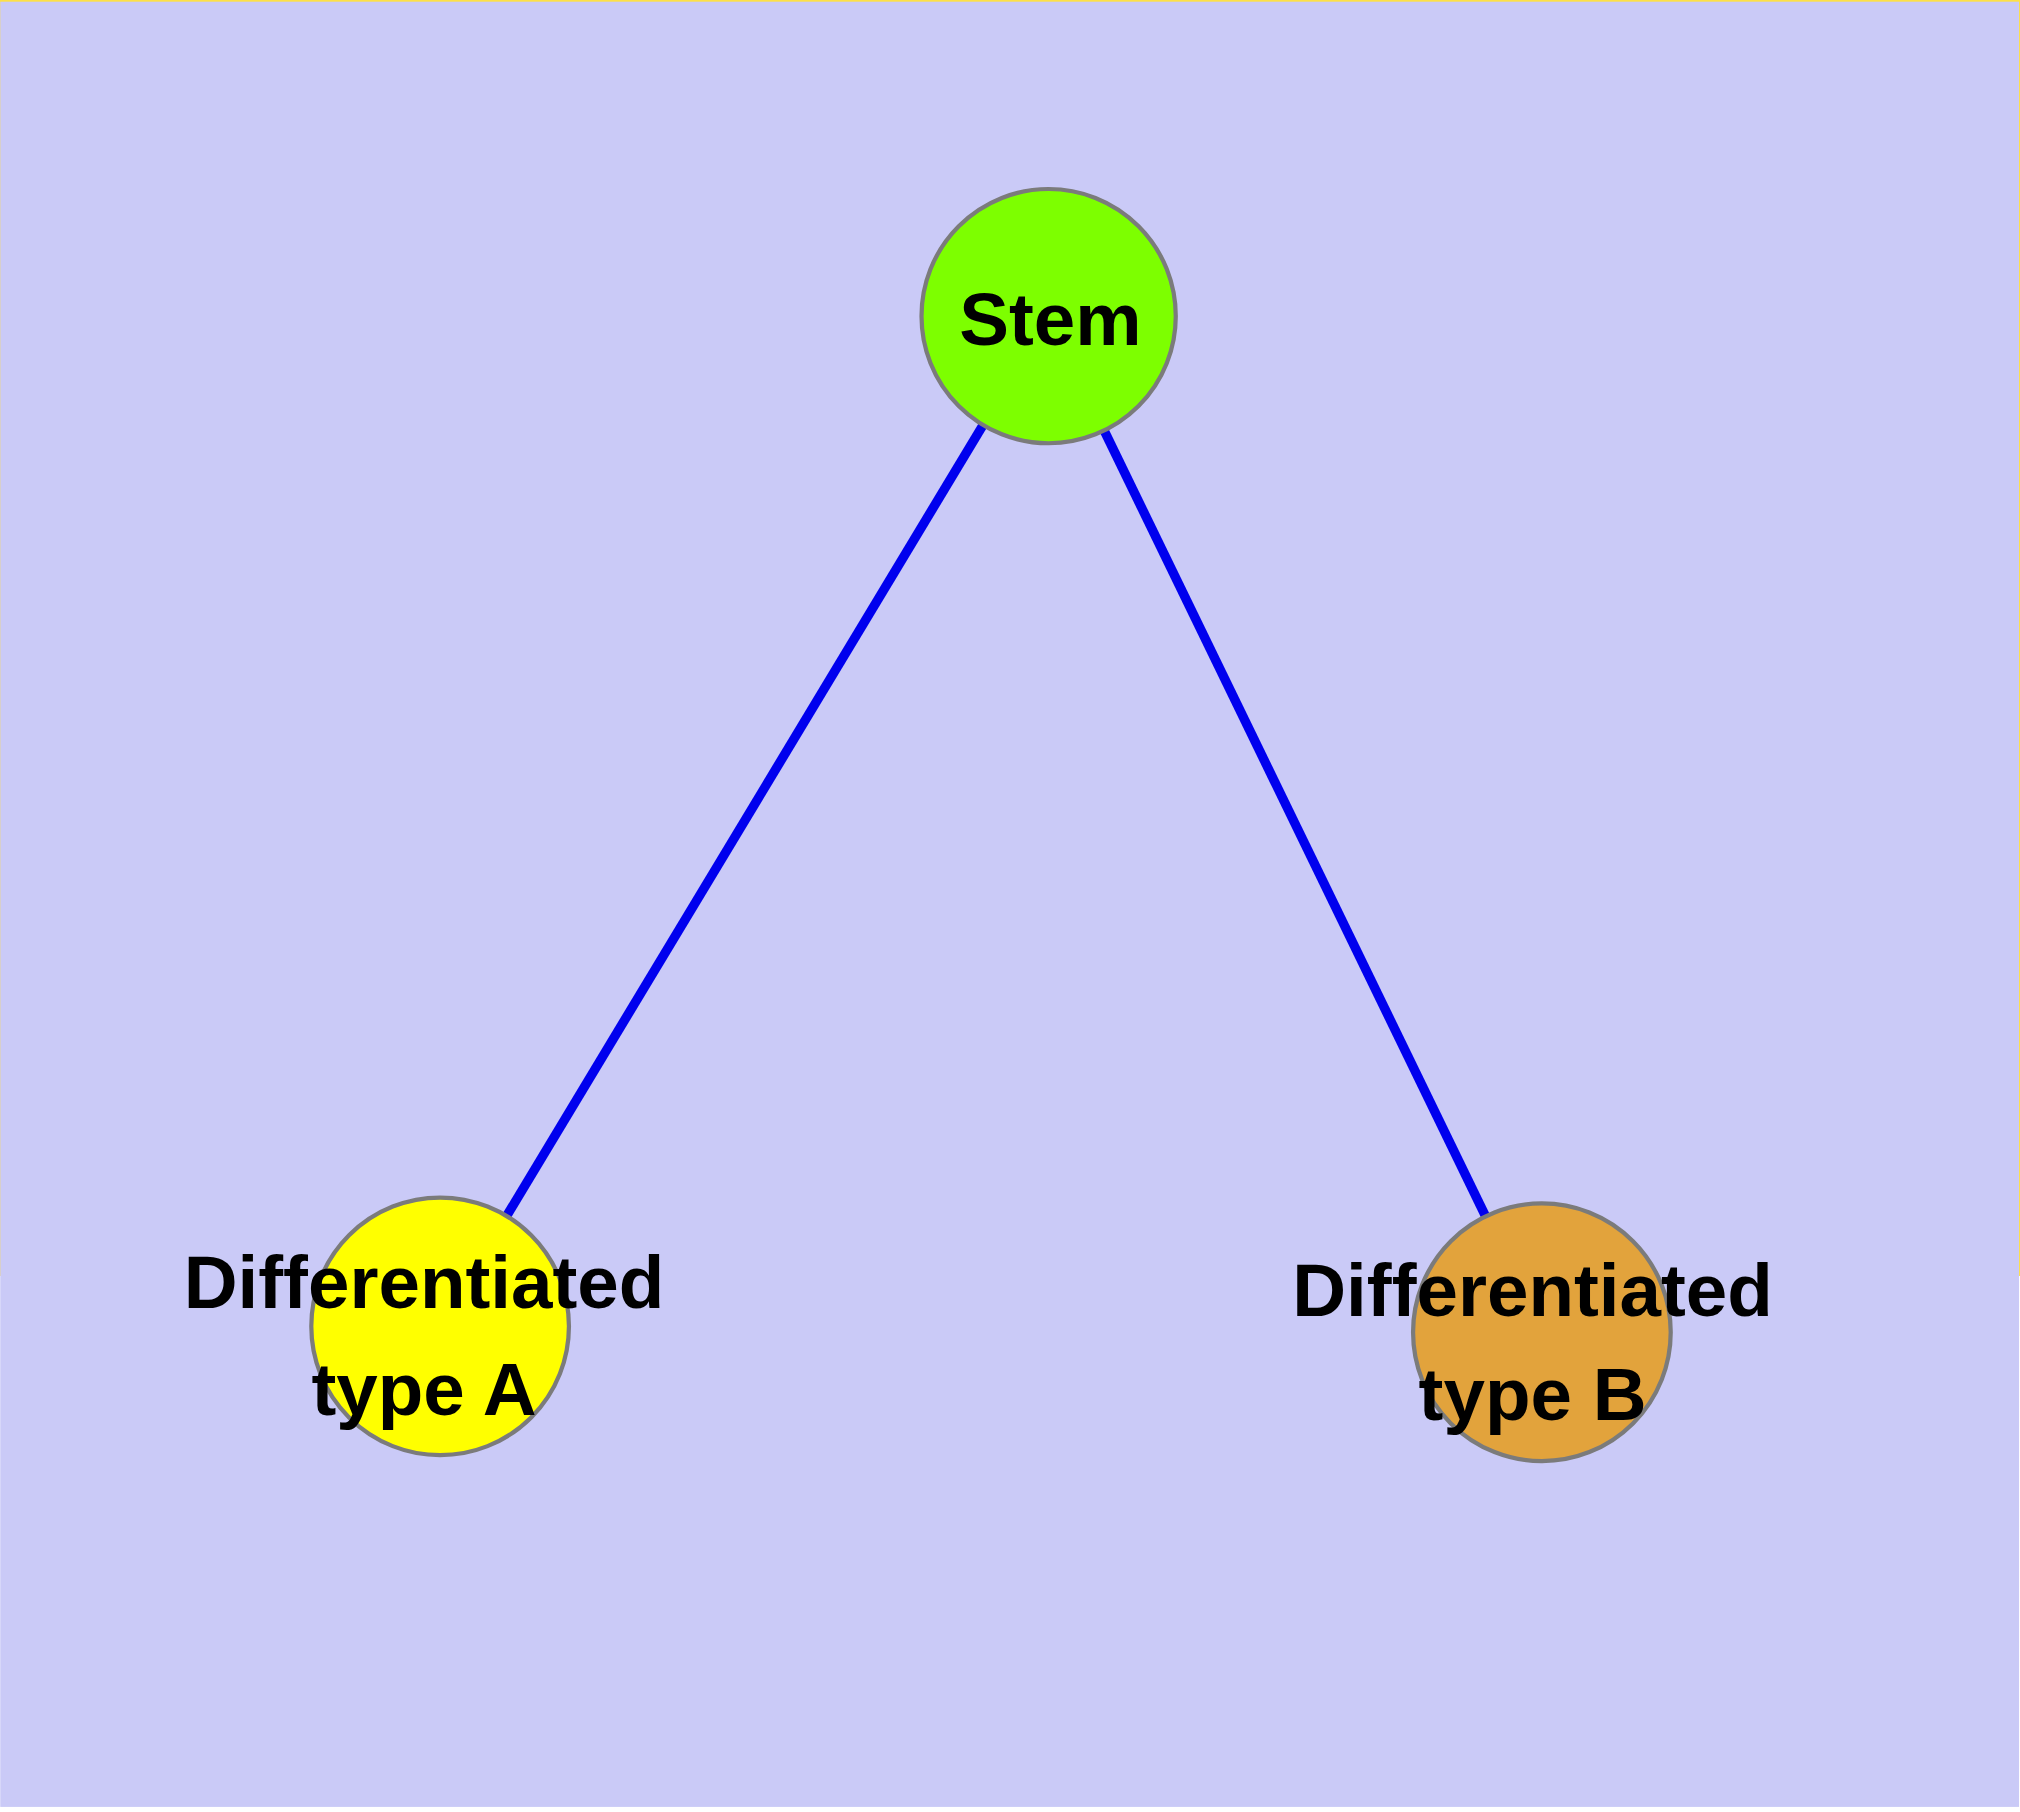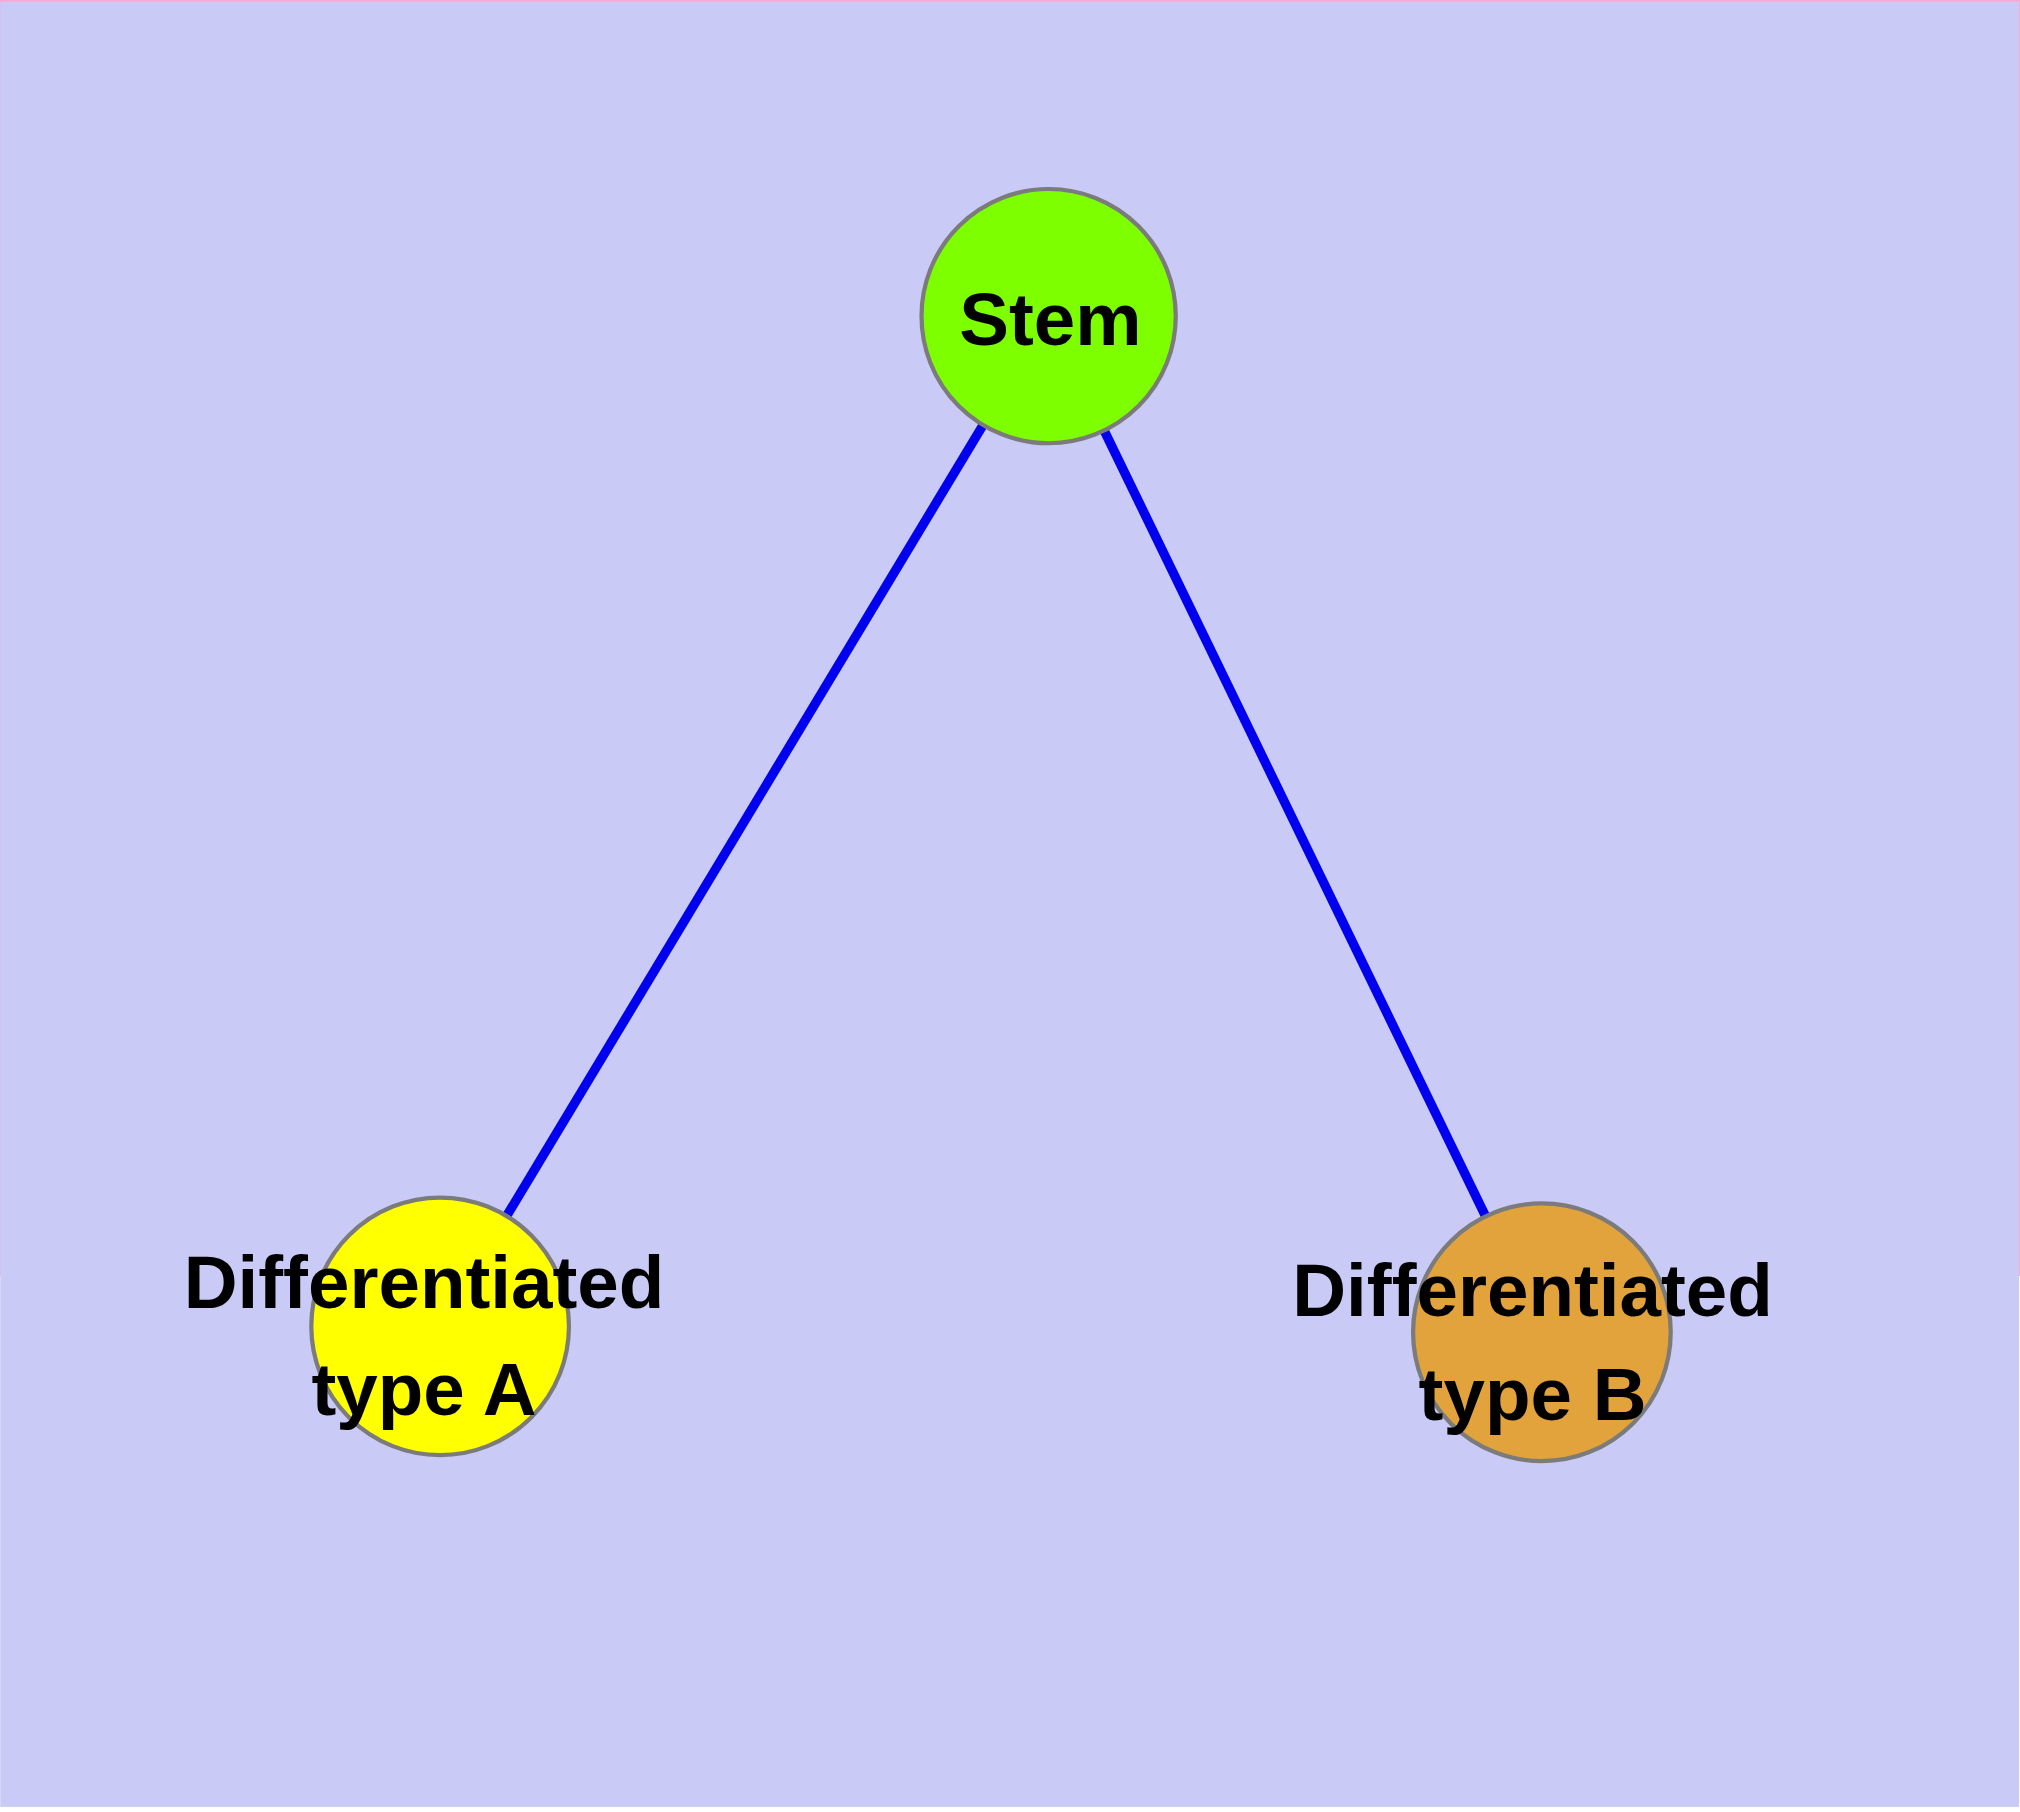--- a/index.html
+++ b/index.html
@@ -7,21 +7,21 @@
     padding: 0;
     background: #ffffff;
     width: 2021px;
     height: 1812px;
     overflow: hidden;
   }
   .stage {
     position: relative;
     width: 2021px;
     height: 1276px;
-    background: #f9a8d4;
+    background: #fde047;
     text-align: center;
   }
   svg.graph {
     position: absolute;
     left: 0;
     top: 0;
     display: block;
   }
   .node-label {
     font-family: "Liberation Sans", sans-serif;

